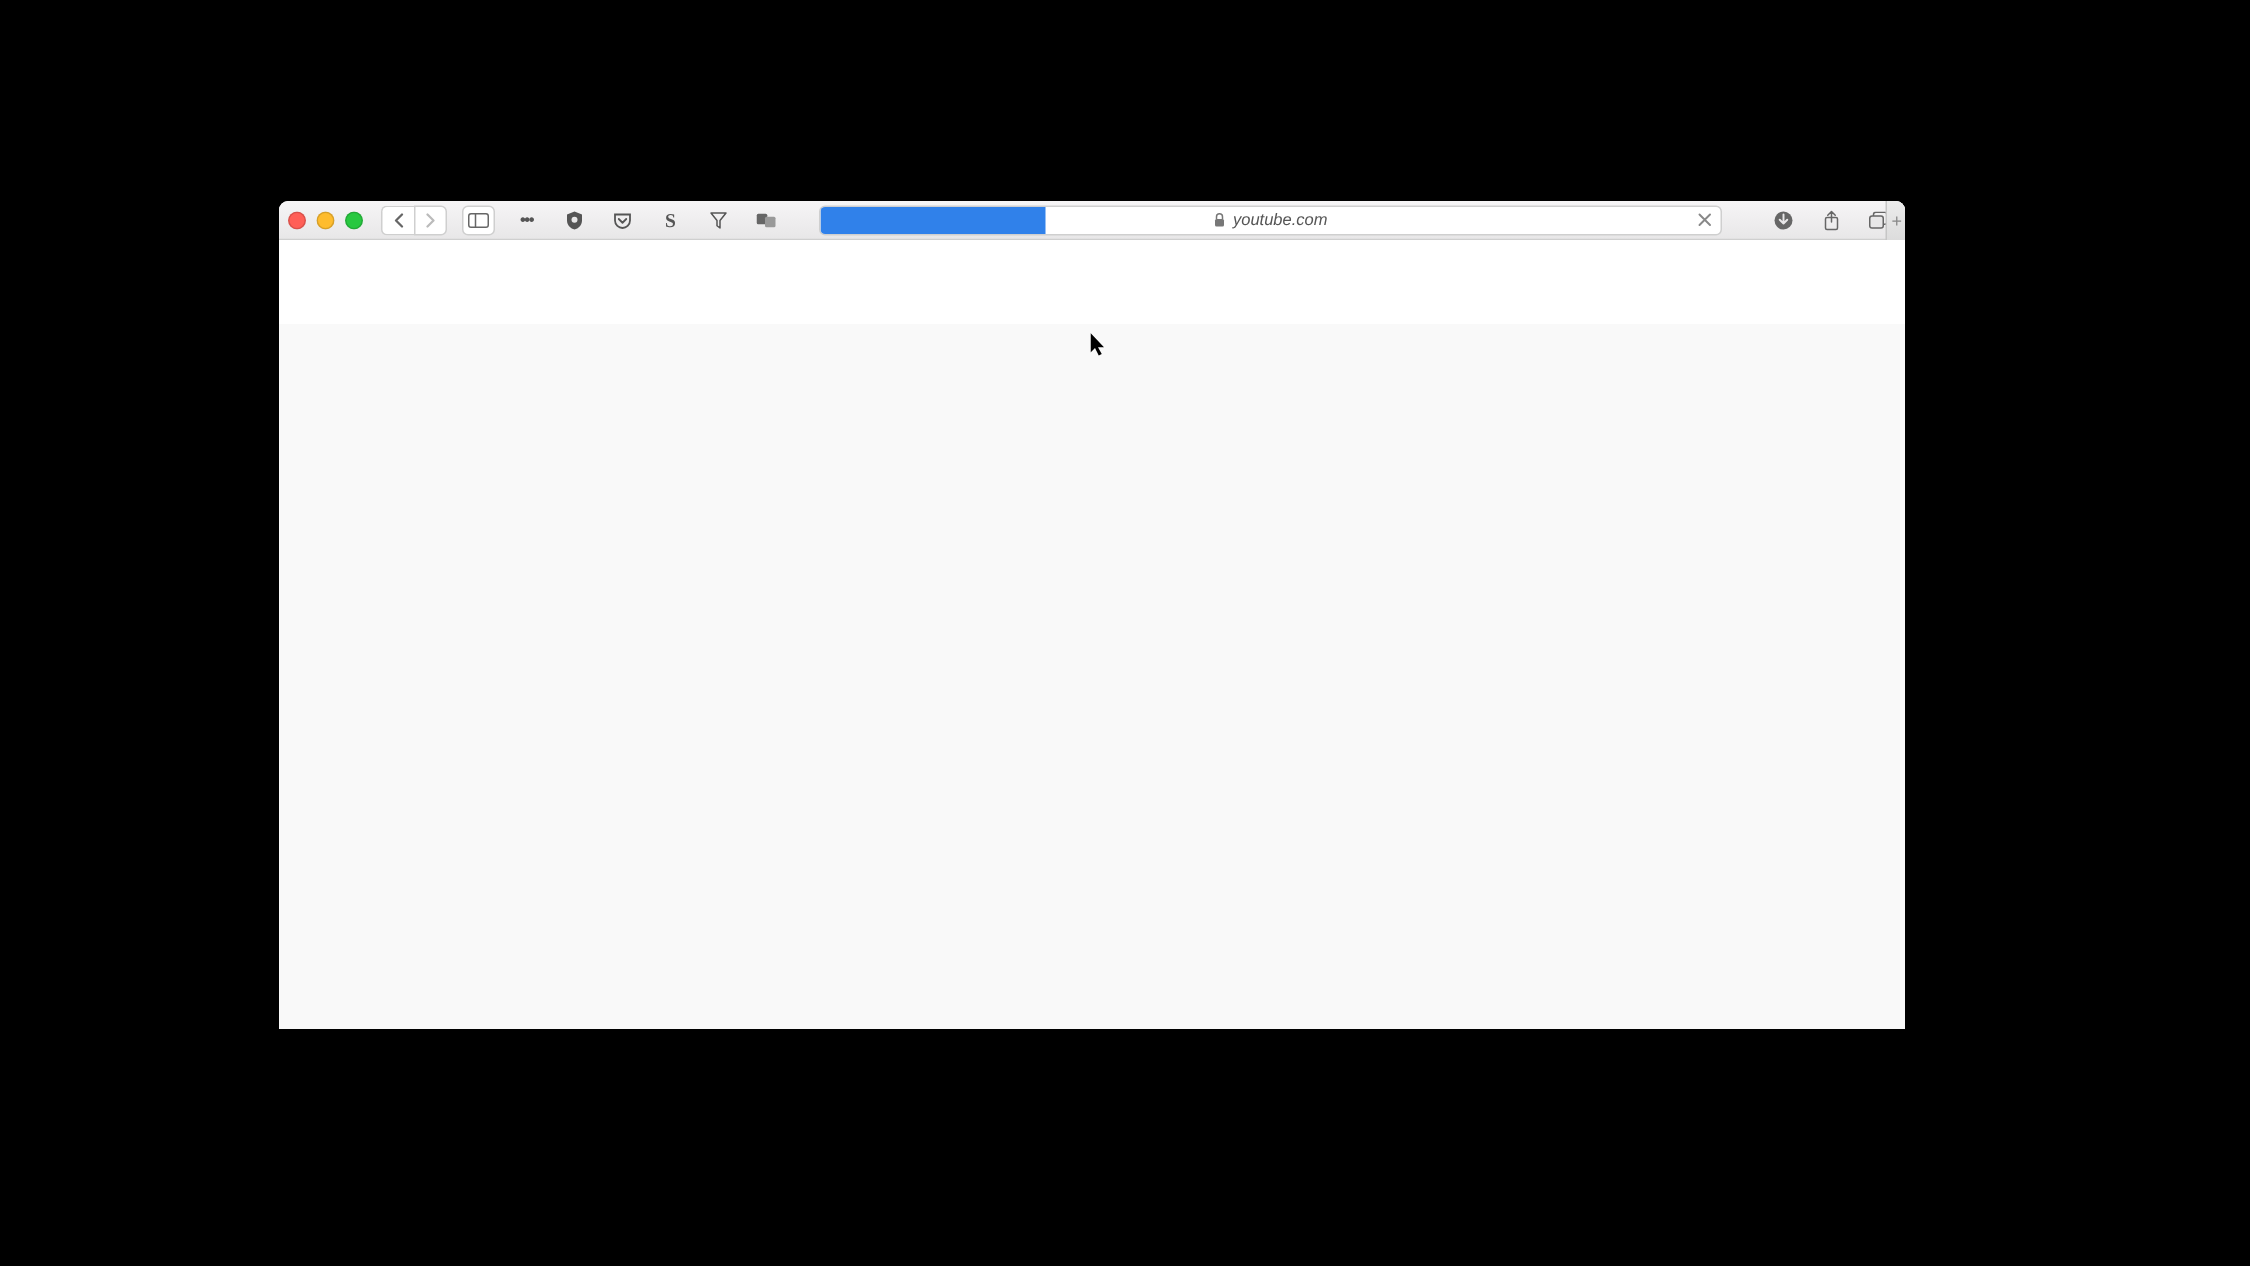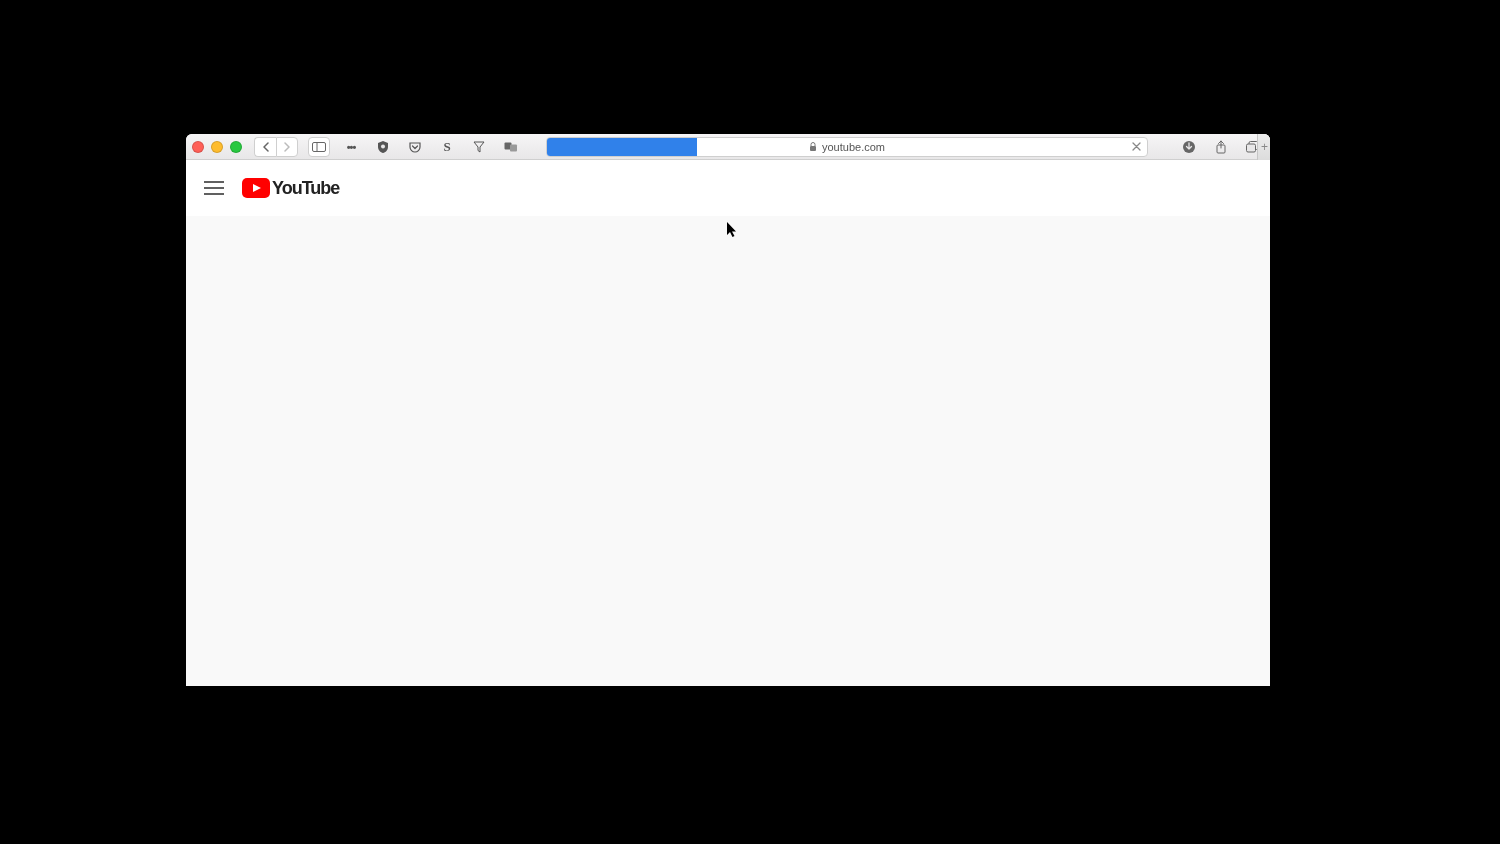--- a/index.html
+++ b/index.html
@@ -58,20 +58,21 @@
   .disabled { color: #b8b8b8; }
 
   .ext-icons { display: flex; gap: 10px; margin-left: 6px; align-items: center; }
   .ext-icon { width: 18px; height: 18px; display:flex; align-items:center; justify-content:center; color:#555; font-size:11px; }
 
   .address-wrap {
     flex: 1;
     margin: 0 20px;
     position: relative;
     height: 20px;
+    font-style: italic;
   }
   .address-bar {
     width: 100%;
     height: 100%;
     background: #fff;
     border: 1px solid #cfcfcf;
     border-radius: 4px;
     position: relative;
     display: flex;
     align-items: center;
@@ -248,36 +249,20 @@
             <rect x="0.5" y="3" width="9" height="8" rx="1.5" stroke="#666" fill="#e8e7e8"></rect>
           </svg>
       </button>
     </div>
 
     <div class="new-tab">
       <span>+</span>
     </div>
   </div>
 
-  <div class="yt-header">
-    <div class="hamburger">
-      <svg width="20" height="14" viewBox="0 0 20 14">
-          <line x1="0" y1="1" x2="20" y2="1" stroke="#606060" stroke-width="2"></line>
-          <line x1="0" y1="7" x2="20" y2="7" stroke="#606060" stroke-width="2"></line>
-          <line x1="0" y1="13" x2="20" y2="13" stroke="#606060" stroke-width="2"></line>
-        </svg>
-    </div>
-    <div class="yt-logo">
-      <svg width="28" height="20" viewBox="0 0 28 20">
-          <rect x="0" y="0" width="28" height="20" rx="5" fill="#ff0000"></rect>
-          <path d="M11 6 L19 10 L11 14 Z" fill="#fff"></path>
-        </svg>
-      <span class="yt-logo-text">YouTube</span>
-    </div>
-  </div>
 
   <div class="content-area"></div>
 
 </div>
 
 <div class="cursor" style="left:727px; top:222px;">
   <svg width="12" height="16" viewBox="0 0 12 16">
       <path d="M0 0 L0 13 L3 10 L5.5 15 L7.5 14 L5 9.5 L9 9.5 Z" fill="#000"></path>
     </svg>
 </div>

